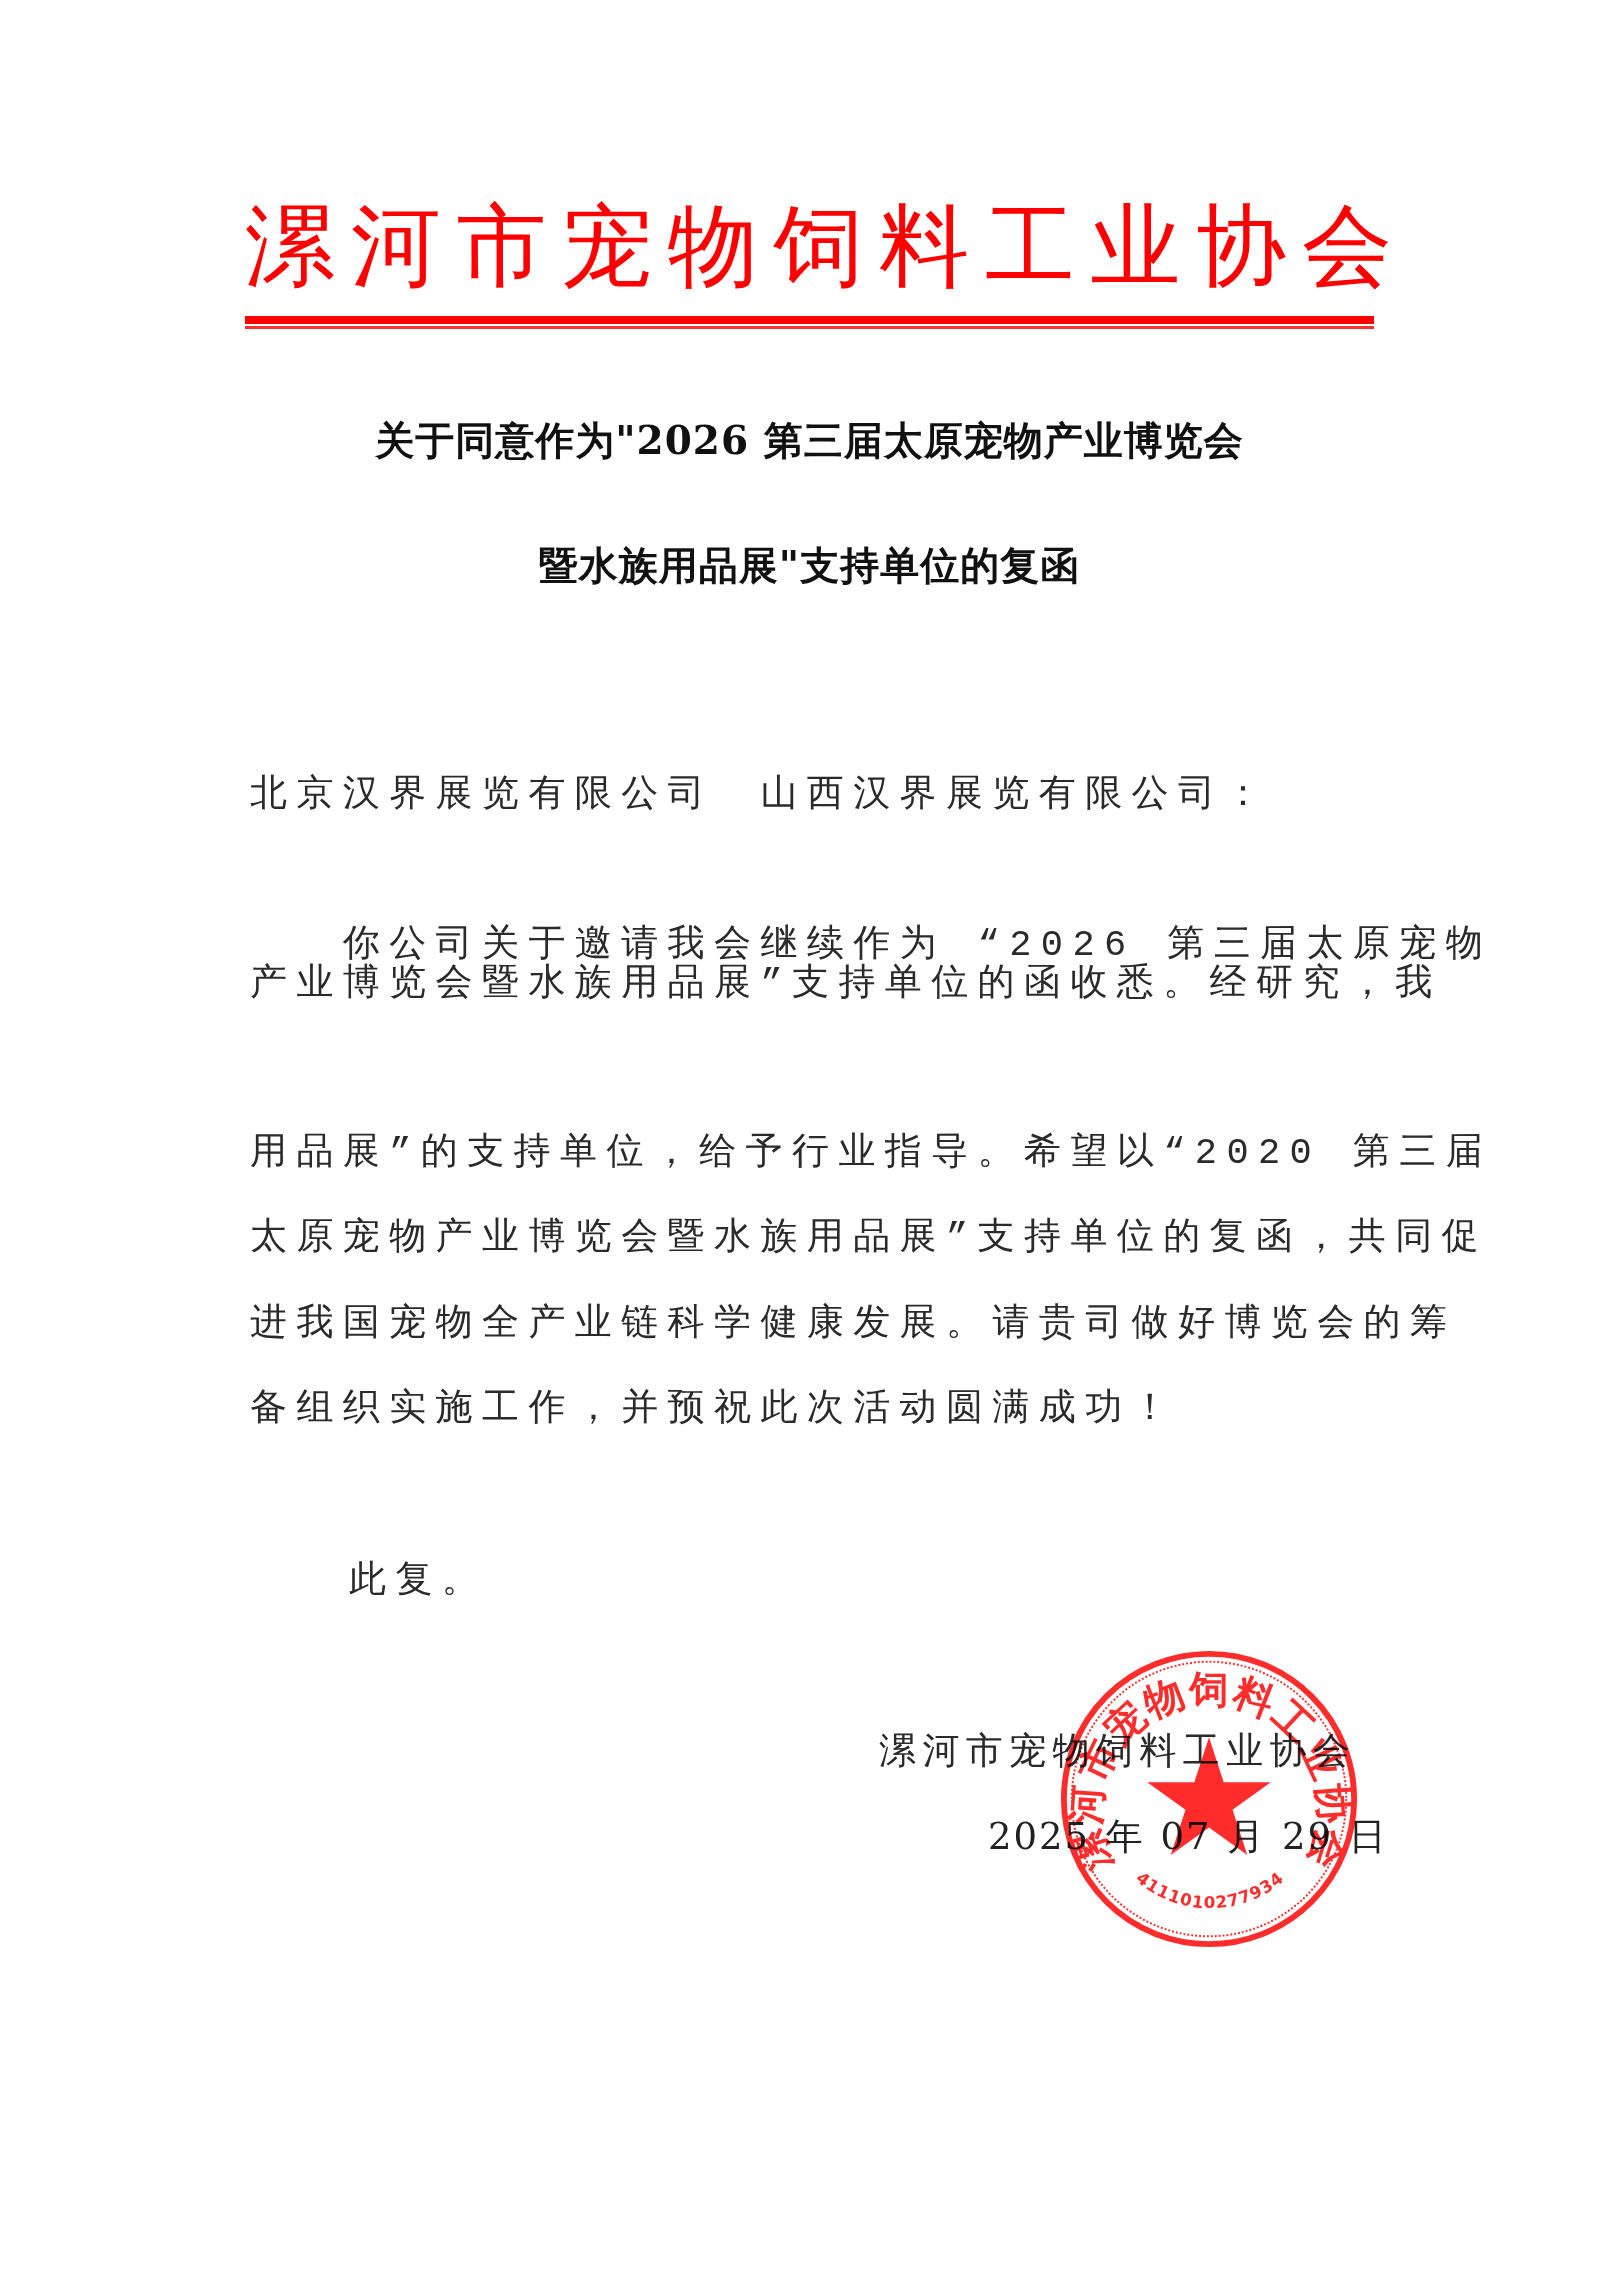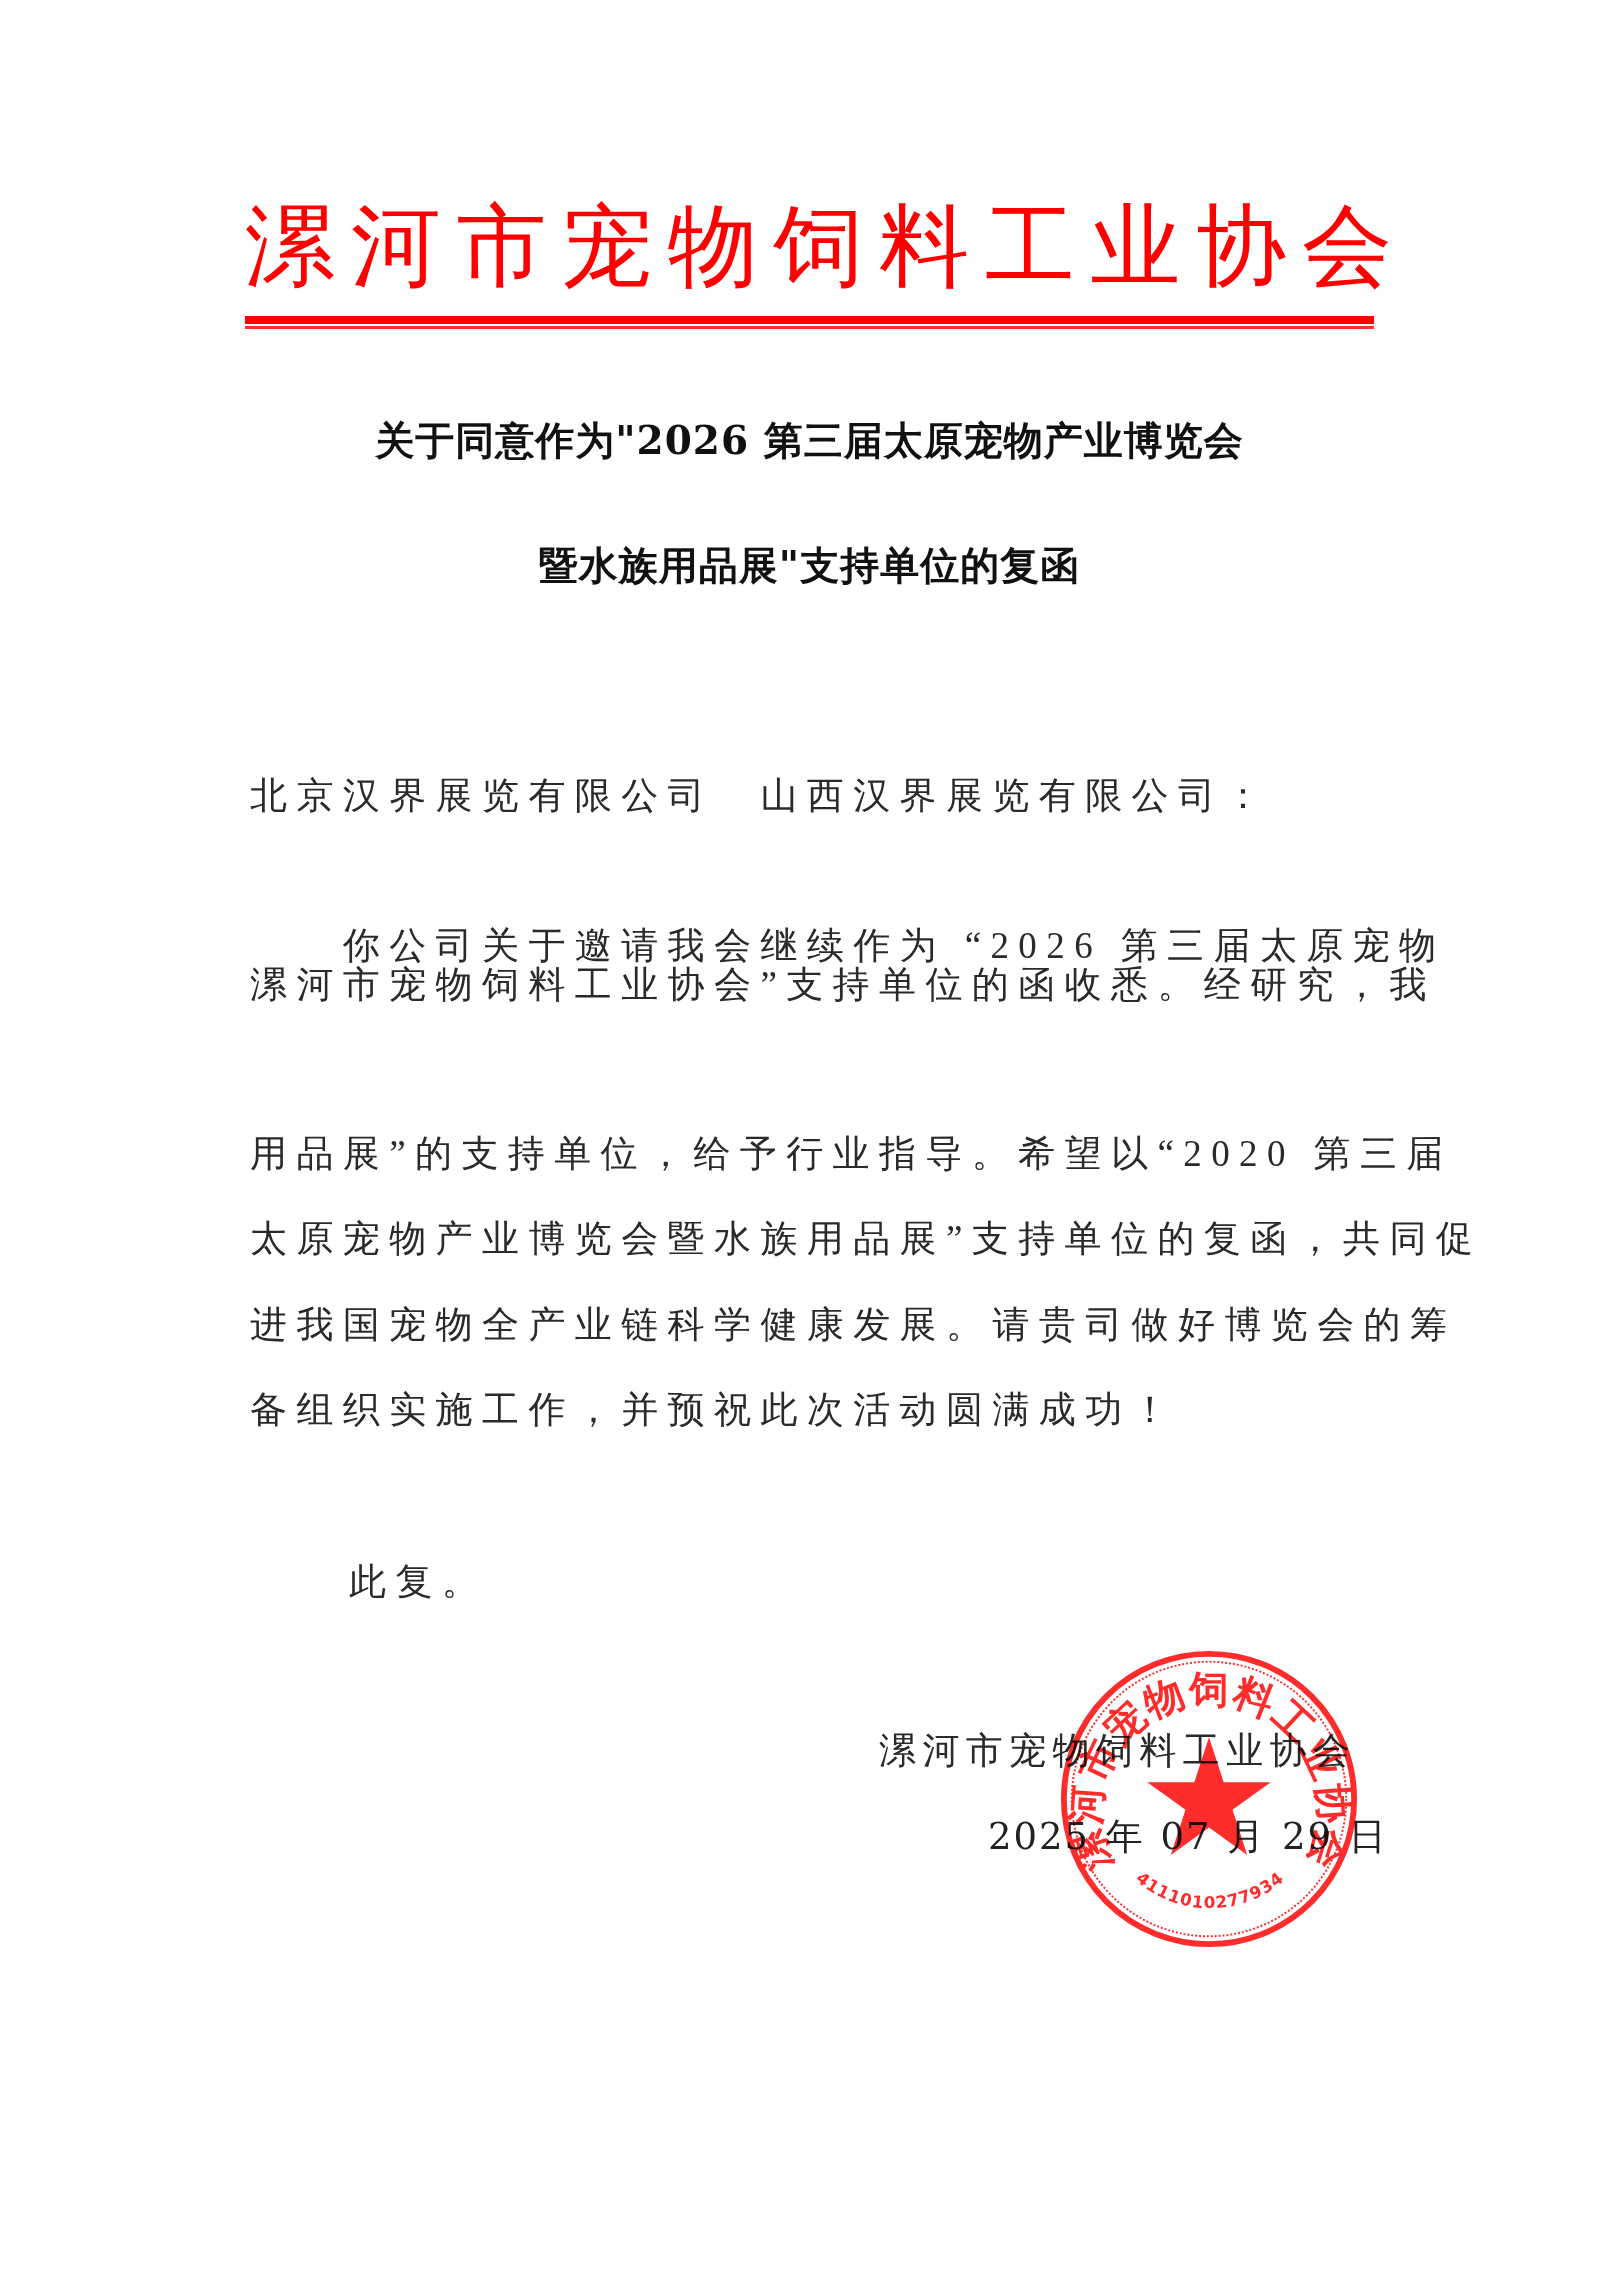--- a/index.html
+++ b/index.html
@@ -70,21 +70,21 @@
 
     
     .line {
       position: absolute;
       left: 250px;
       font-size: 37px;
       line-height: 47px;
       letter-spacing: 9.4px;
       color: #2a2a2a;
       white-space: nowrap;
-      font-family: Liberation Serif, serif;
+      font-family: Liberation Mono, monospace;
     }
     .salutation { top: 772px; }
     .para-line { }
     .closing { left: 306px; top: 1558px; margin-left: 43px; }
 
     
     .sig-org {
       position: absolute;
       left: 879px;
       top: 1727px;
@@ -126,21 +126,21 @@
   <div class="letterhead-title">漯河市宠物饲料工业协会</div>
   <div class="rule-thick"></div>
   <div class="rule-thin"></div>
 
   <div class="doc-title l1">关于同意作为"2026 第三届太原宠物产业博览会</div>
   <div class="doc-title l2">暨水族用品展"支持单位的复函</div>
 
   <div class="line salutation">北京汉界展览有限公司　山西汉界展览有限公司：</div>
 
   <div class="line para-line" style="top:922px;">　　你公司关于邀请我会继续作为 “2026 第三届太原宠物</div>
-  <div class="line para-line" style="top:961px;">漯河市宠物饲料工业协会”支持单位的函收悉。经研究，我</div>
+  <div class="line para-line" style="top:961px;">产业博览会暨水族用品展”支持单位的函收悉。经研究，我</div>
   <div class="line para-line" style="top:1130px;">用品展”的支持单位，给予行业指导。希望以“2020 第三届</div>
   <div class="line para-line" style="top:1215px;">太原宠物产业博览会暨水族用品展”支持单位的复函，共同促</div>
   <div class="line para-line" style="top:1301px;">进我国宠物全产业链科学健康发展。请贵司做好博览会的筹</div>
   <div class="line para-line" style="top:1386px;">备组织实施工作，并预祝此次活动圆满成功！</div>
 
   <div class="line closing">此复。</div>
 
   <div class="sig-org">漯河市宠物饲料工业协会</div>
   <div class="sig-date">
     <span>2025</span><span class="gap"></span><span>年</span><span class="gap"></span><span>07</span><span class="gap"></span><span>月</span><span class="gap"></span><span>29</span><span class="gap"></span><span>日</span>

